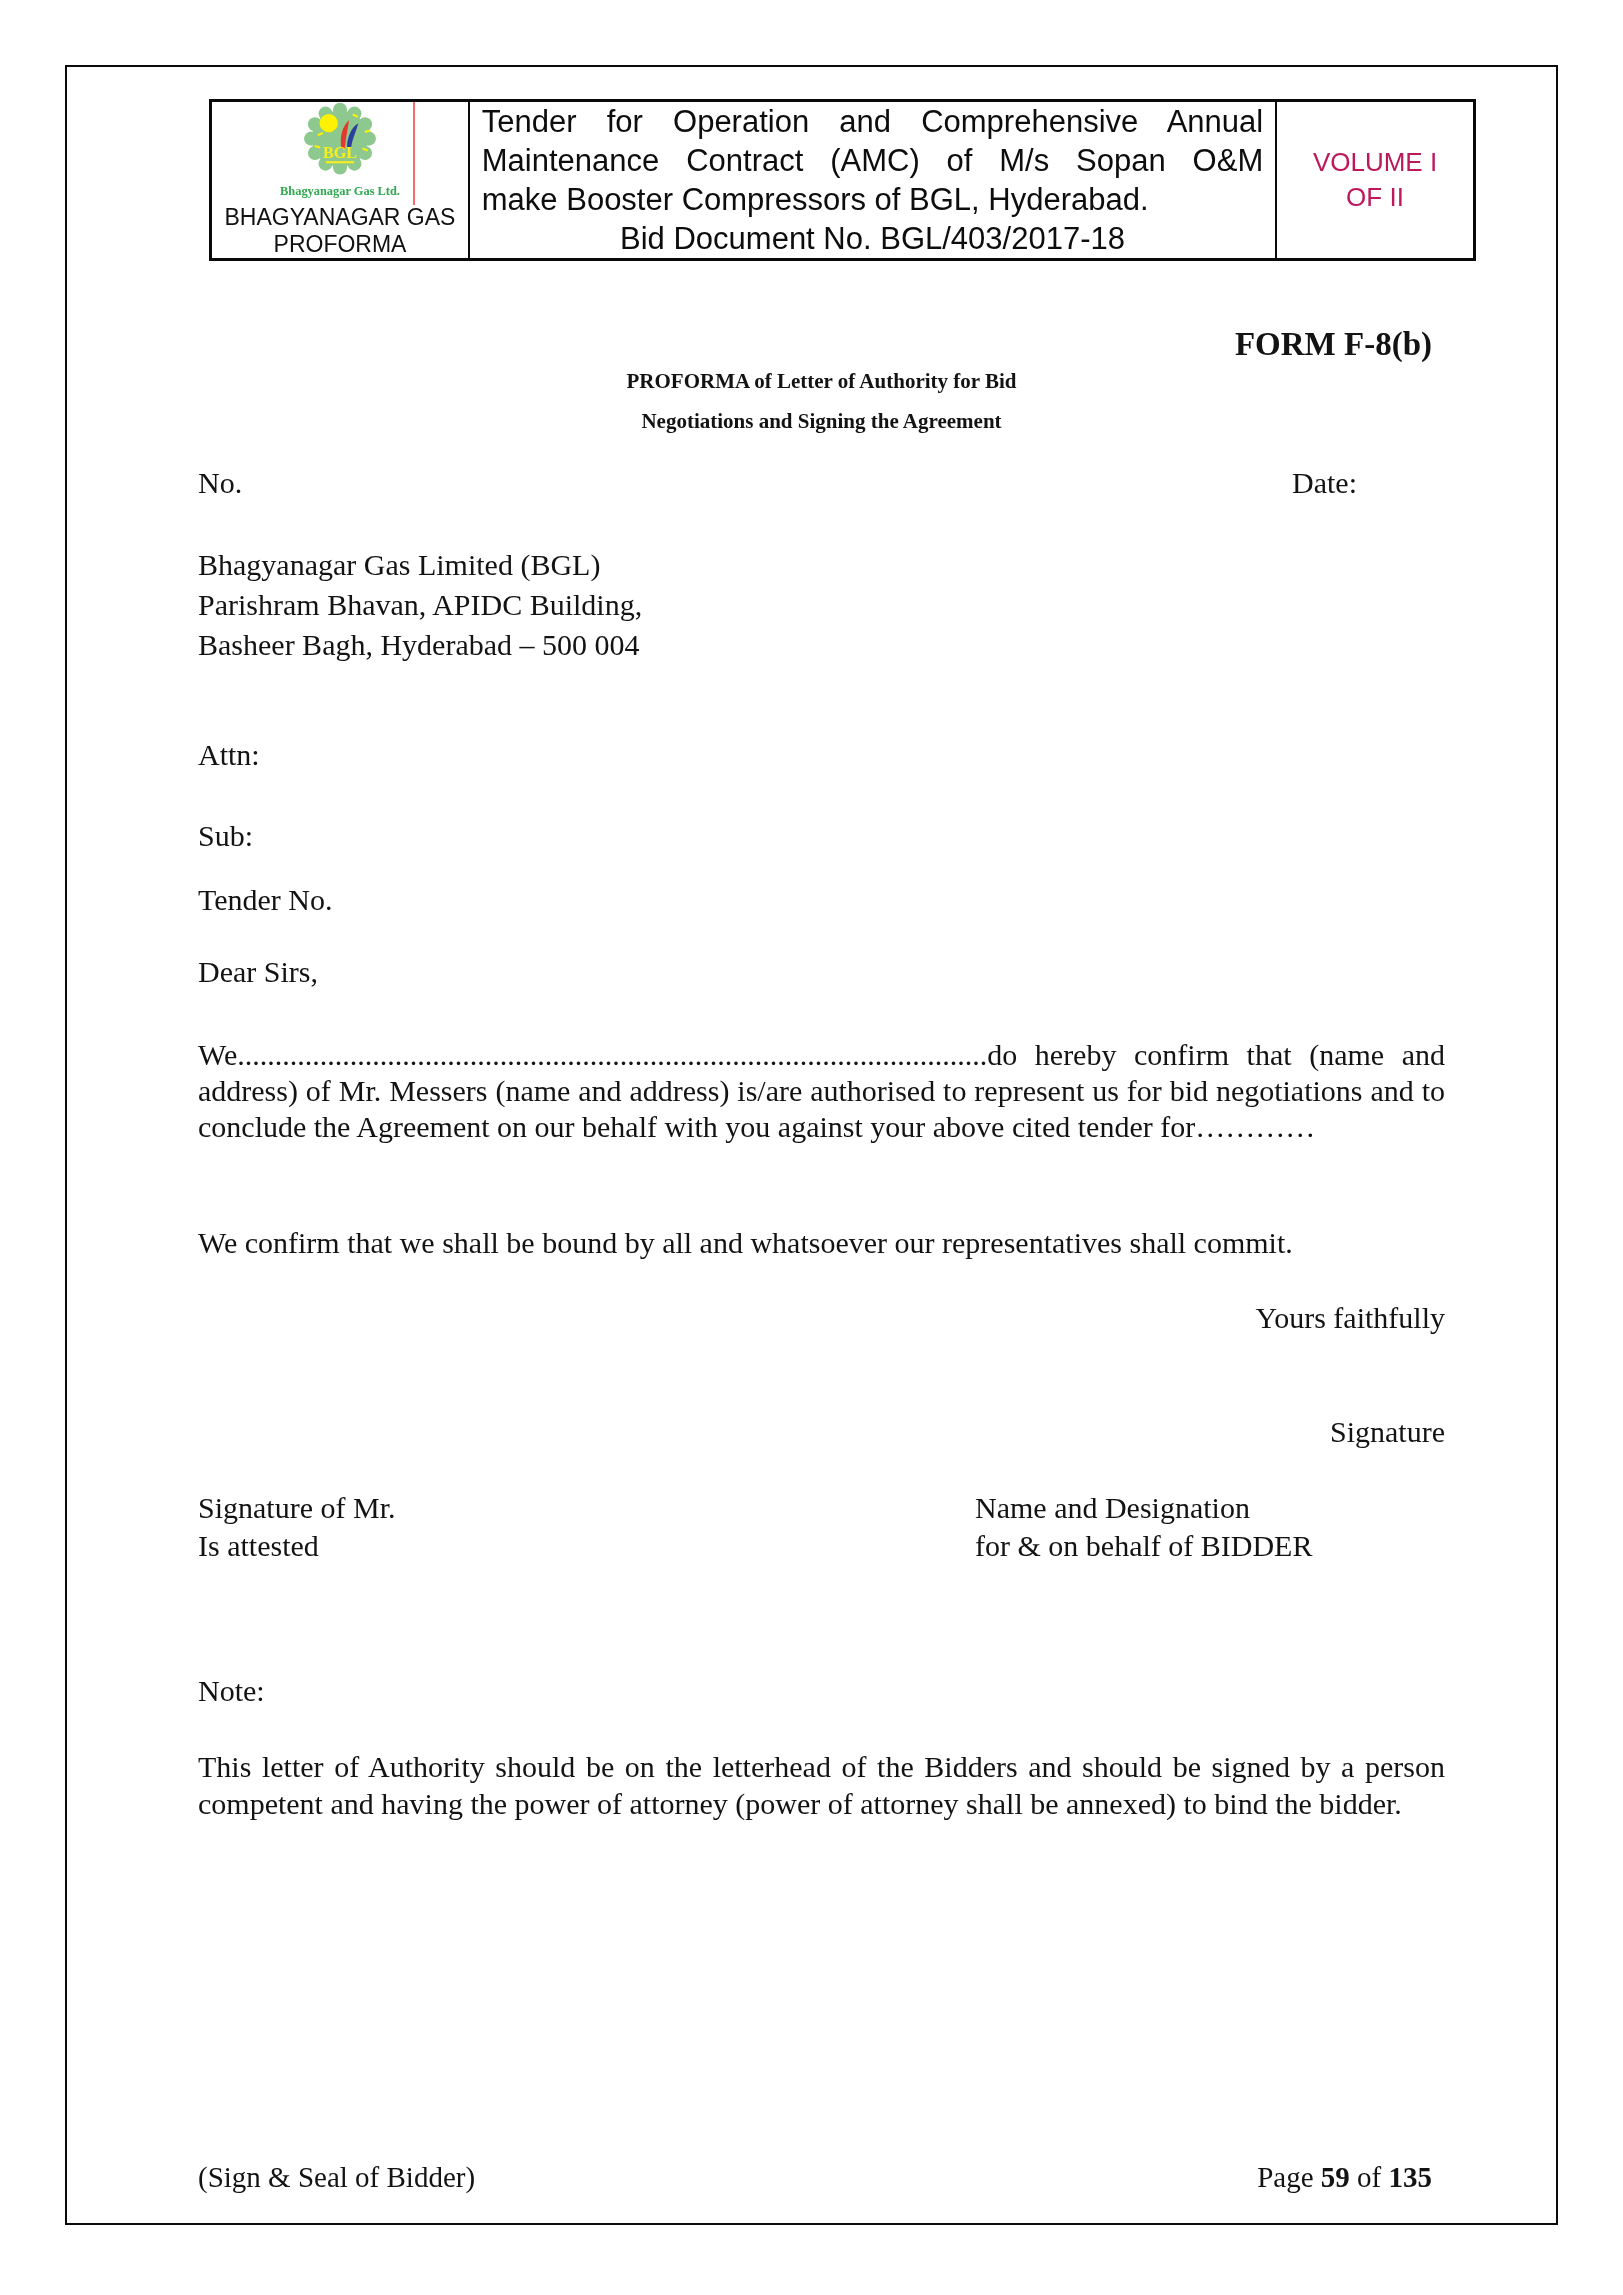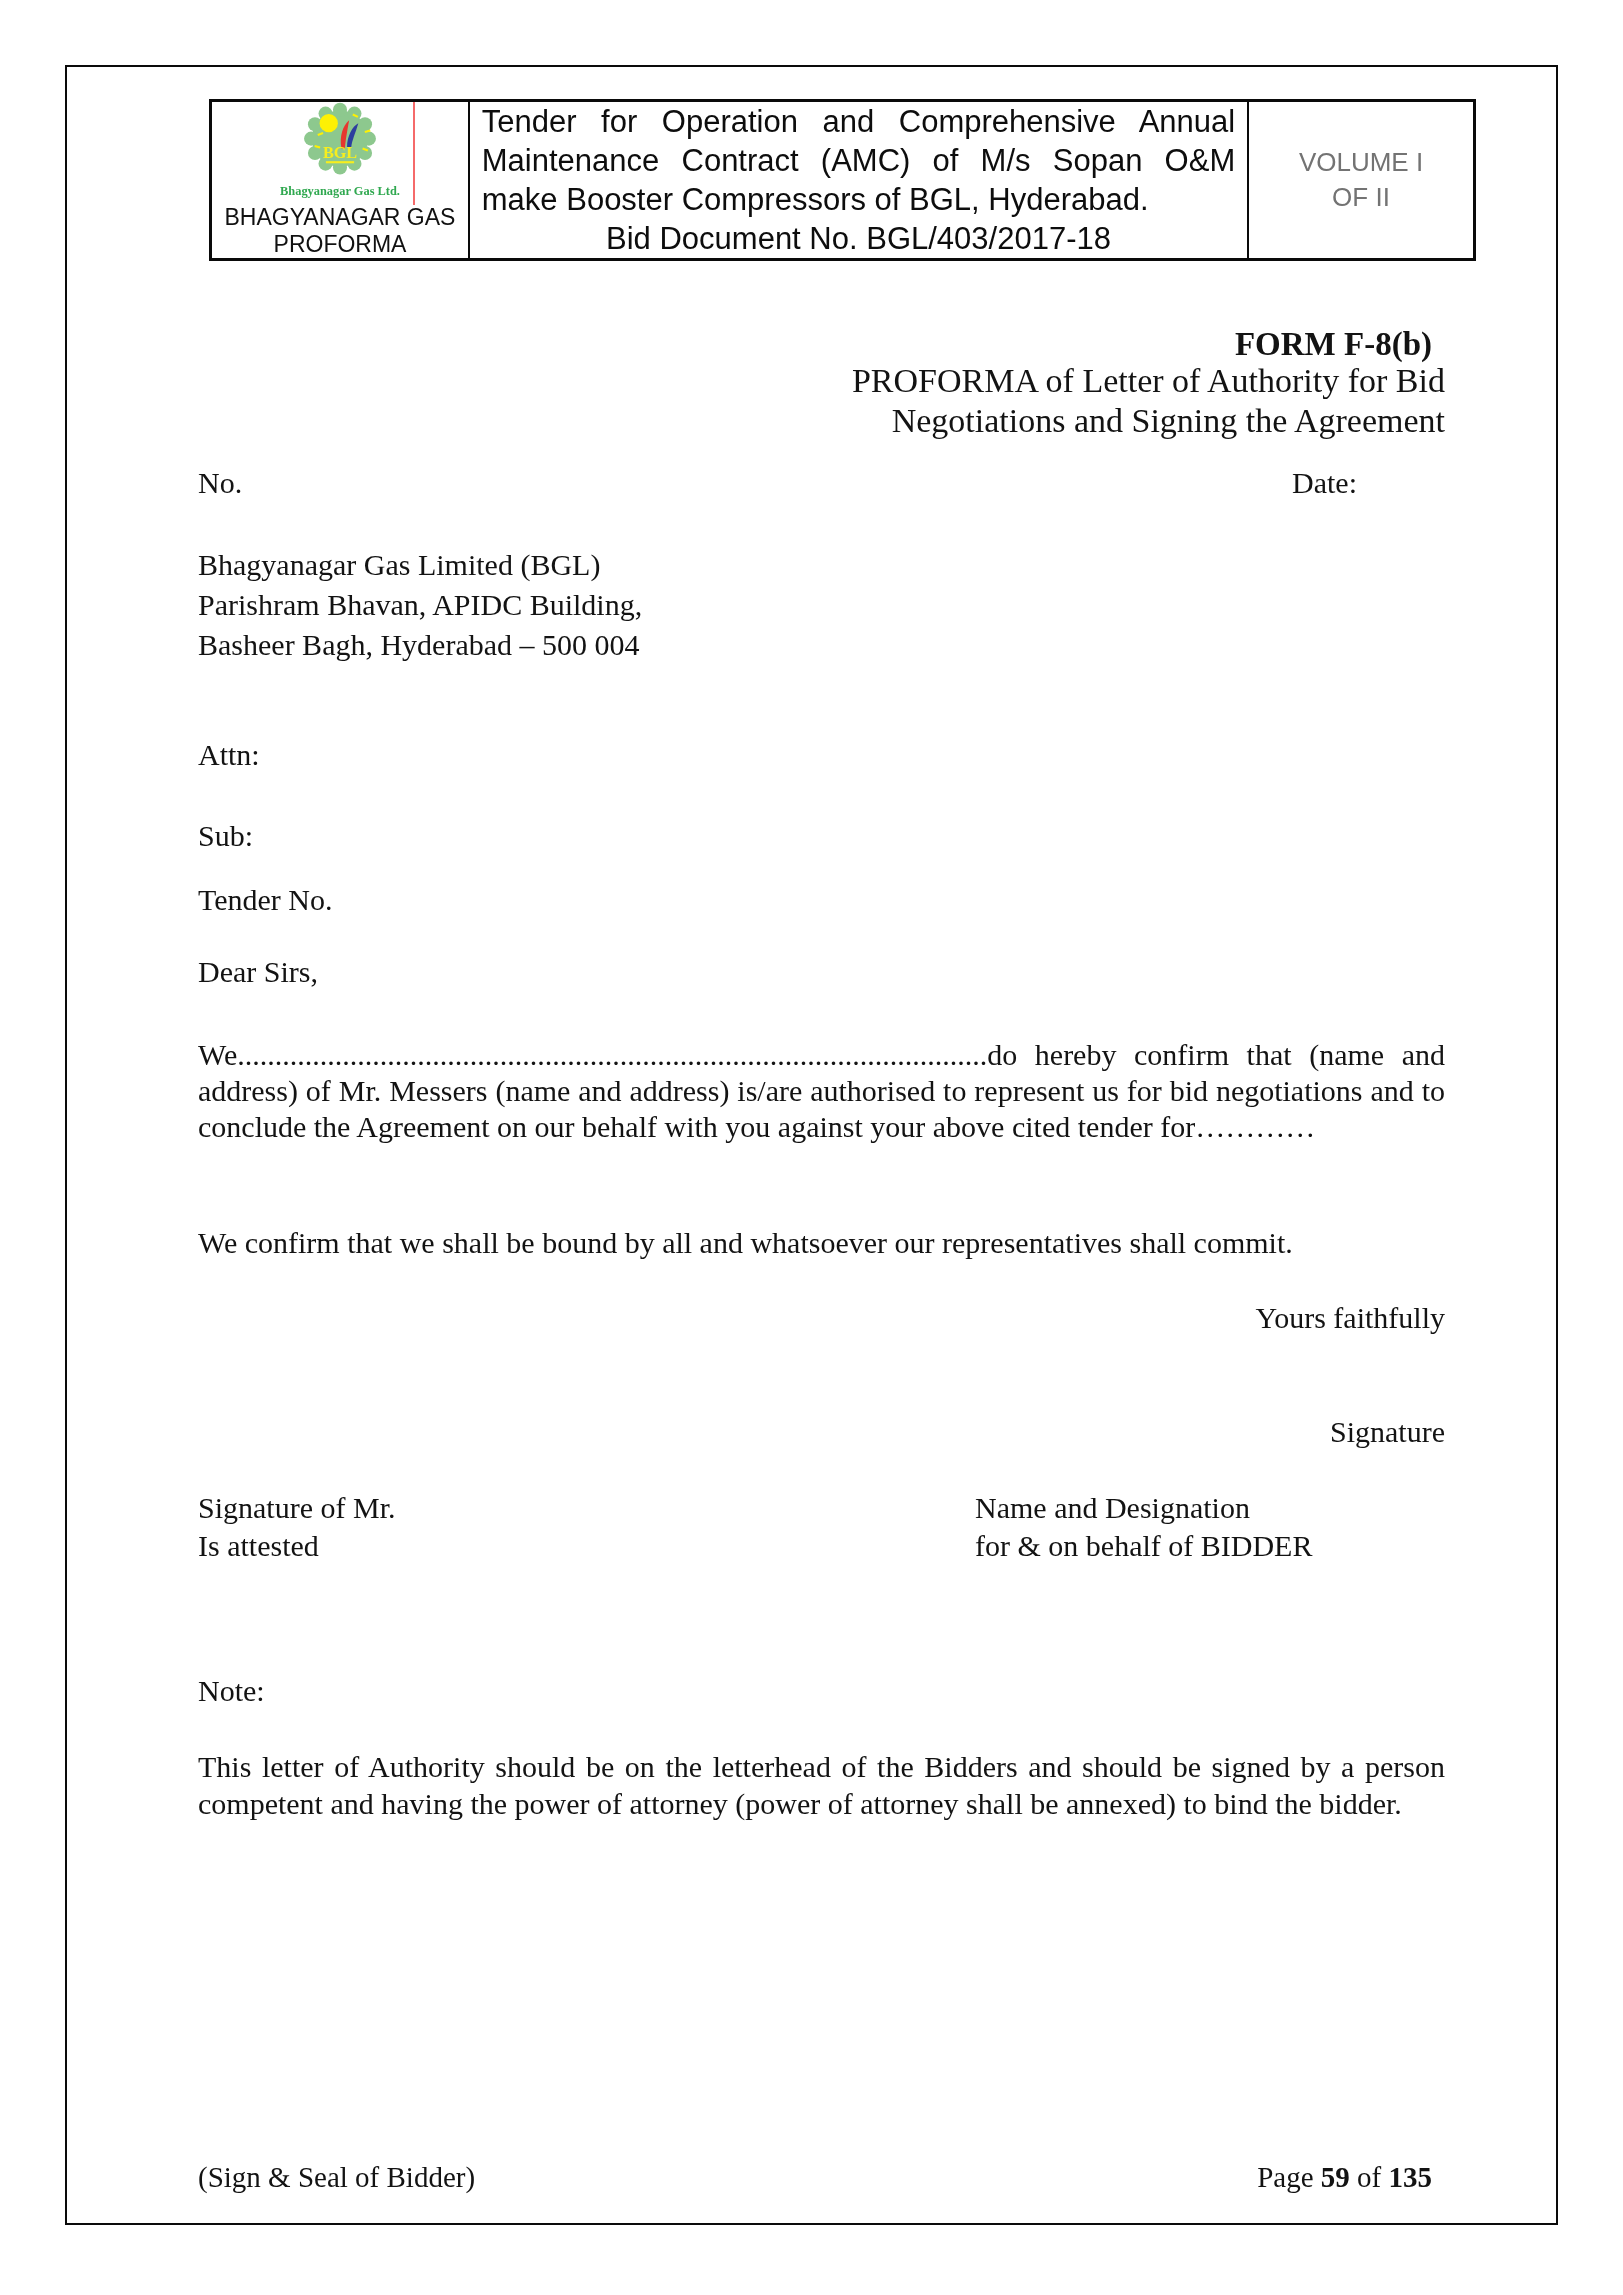--- a/index.html
+++ b/index.html
@@ -28,28 +28,28 @@
   .scan-artifact { position:absolute; left:201px; top:0; width:2px; height:103px; background:#f56a6a; }
   .cell-title {
     flex:1; border-right:2.6px solid #0a0a0a; padding:3.9px 11.8px;
     display:flex; flex-direction:column; justify-content:center;
     font-size:31px; line-height:39px; color:#0d0d0d;
   }
   .cell-title .tl1, .cell-title .tl2 { text-align:justify; text-align-last:justify; }
   .cell-title .tl3 { text-align:left; }
   .cell-title .tl4 { text-align:center; }
   .cell-volume {
-    width:224px; display:flex; flex-direction:column; align-items:center; justify-content:center;
-    font-size:26px; line-height:35px; text-align:left; color:#737373;
+    width:196px; display:flex; flex-direction:column; align-items:center; justify-content:center;
+    font-size:26px; line-height:35px; text-align:left; color:#be185d;
   }
   
   .content { position:absolute; left:198px; top:0; width:1247px; height:2295px; font-size:30px; }
   .blk { position:absolute; left:0; width:100%; }
   .form-label   { top:326px; text-align:right; font-weight:bold; font-size:33px; padding-right:13px; box-sizing:border-box; }
-  .heading      { top:361px; text-align:right; font-weight:normal; font-size:34px; line-height:40px; }
+  .heading      { top:361px; text-align:center; font-weight:bold; font-size:21px; line-height:40px; }
   .no-date-row  { top:466px; }
   .date-label   { position:absolute; left:1094px; top:0; }
   .address      { top:545px; line-height:40px; }
   .attn-line    { top:738px; }
   .sub-line     { top:811px;margin-top:8px; }
   .tender-line  { top:883px; }
   .salutation   { top:955px; }
   .para1        { top:1037px; text-align:justify; line-height:36px; }
   .para2        { top:1226px; }
   .closing      { top:1301px; text-align:right; }

